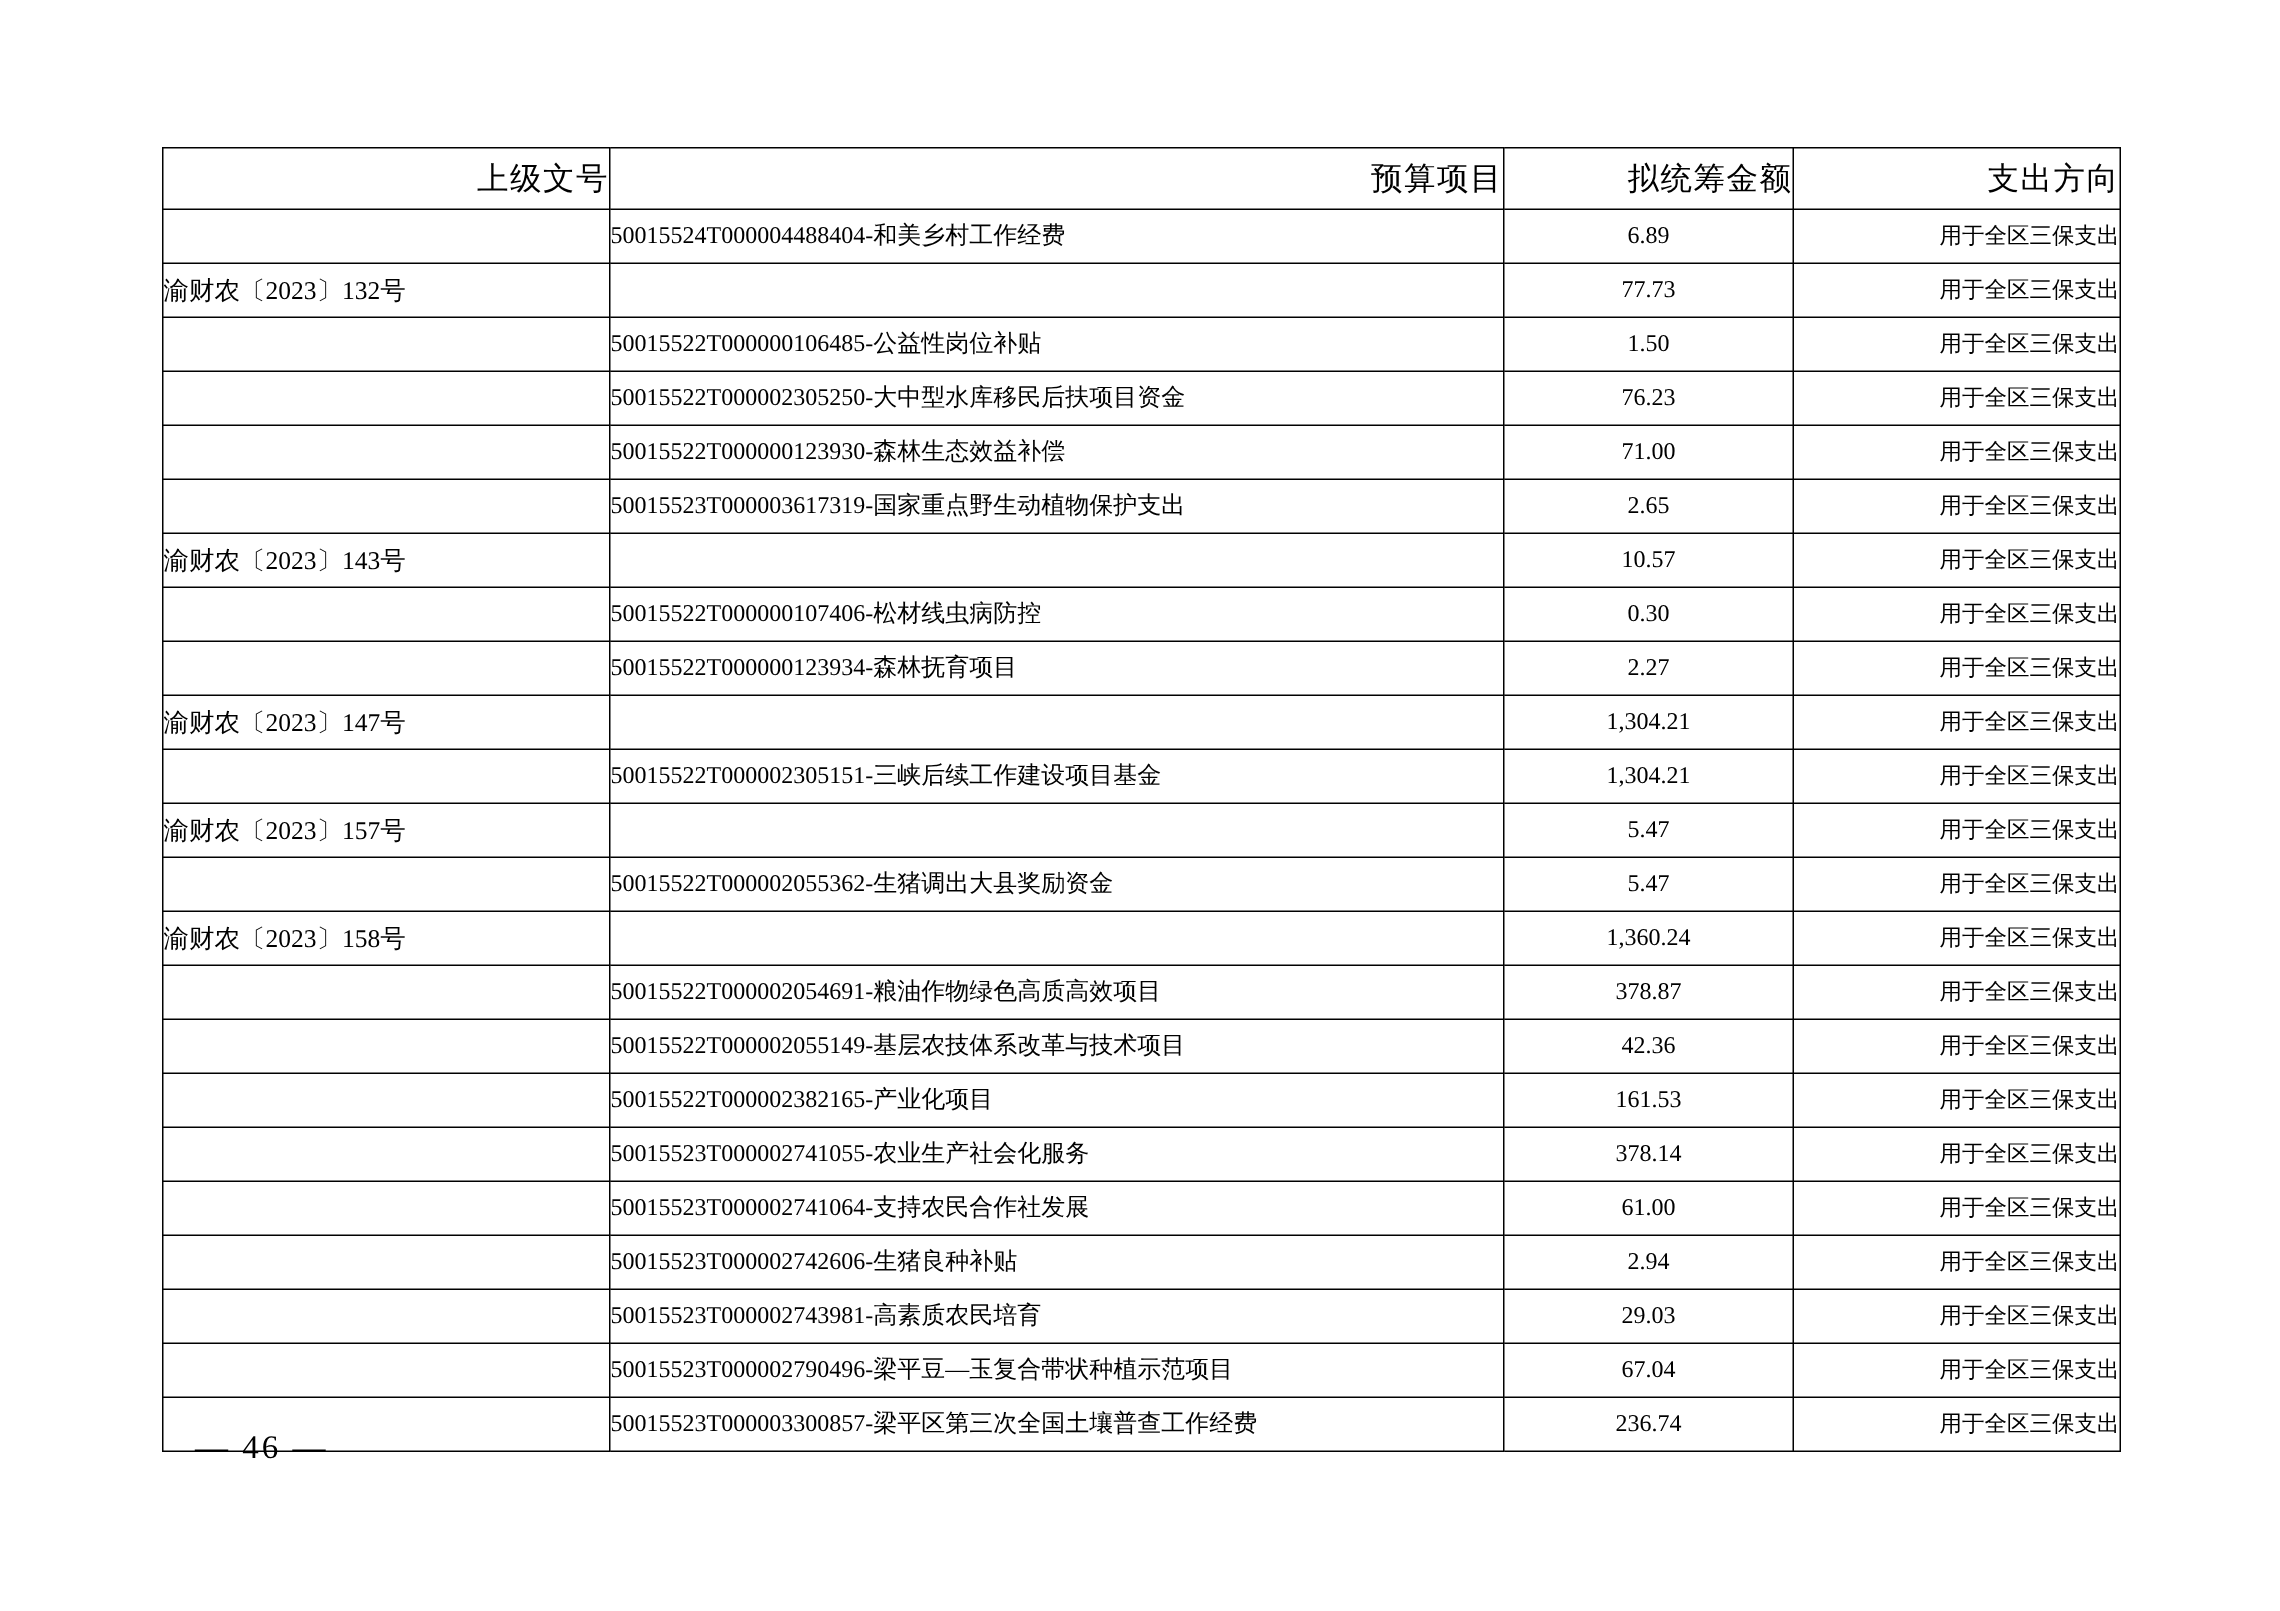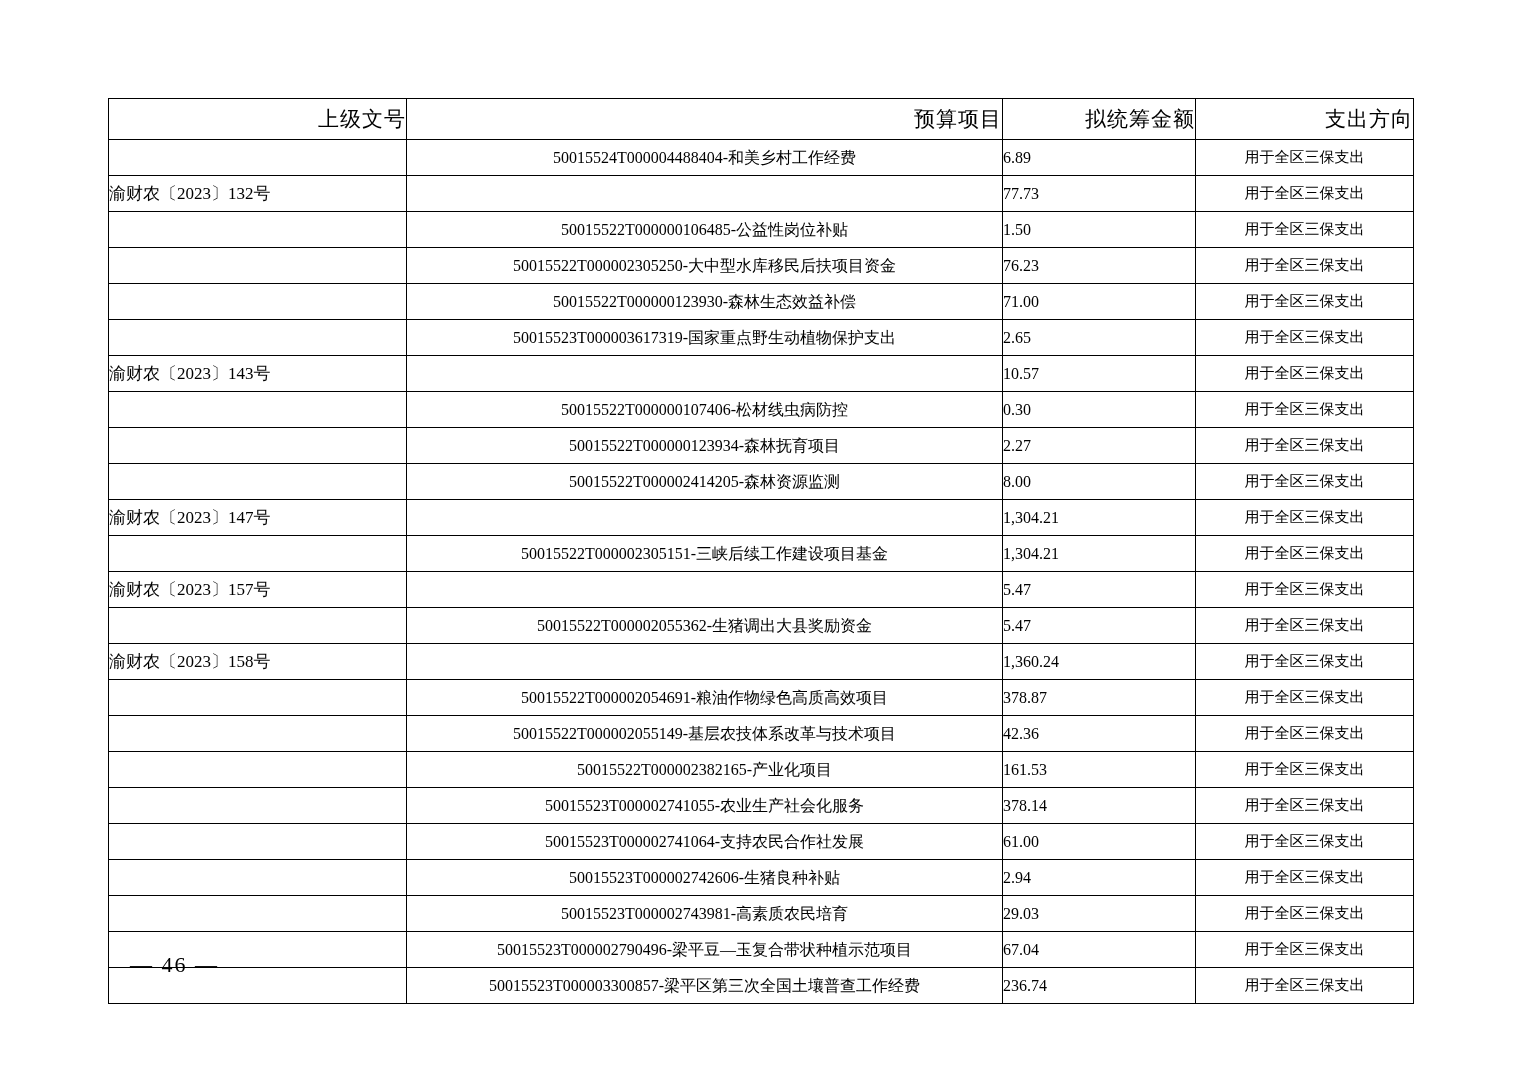--- a/index.html
+++ b/index.html
@@ -57,39 +57,39 @@
   tbody td {
     height: 35px;
     font-size: 16px;
   }
   td.doc {
     text-align: left;
     padding-left: 8px;
     font-size: 17px;
   }
   td.proj {
-    text-align: center;
+    text-align: left;
     padding-left: 6px;
     padding-right: 4px;
     font-size: 16px;
     line-height: 1.25;
   }
   td.amt {
-    text-align: left;
+    text-align: center;
     padding-right: 8px;
     font-size: 16px;
     vertical-align: bottom;
     padding-bottom: 3px;
   }
   td.amt.mid {
     vertical-align: middle;
     padding-bottom: 0;
   }
   td.dir {
-    text-align: center;
+    text-align: right;
     padding-left: 6px;
     font-size: 15px;
   }
   .bold { font-weight: bold; }
   .pagenum {
     position: absolute;
     left: 130px;
     top: 952px;
     font-size: 22px;
     letter-spacing: 2px;
@@ -166,26 +166,20 @@
             <td class="amt mid">0.30</td>
             <td class="dir">用于全区三保支出</td>
           </tr>
           <tr>
             <td class="doc"></td>
             <td class="proj">50015522T000000123934-森林抚育项目</td>
             <td class="amt mid">2.27</td>
             <td class="dir">用于全区三保支出</td>
           </tr>
           <tr>
-            <td class="doc"></td>
-            <td class="proj">50015522T000002414205-森林资源监测</td>
-            <td class="amt mid">8.00</td>
-            <td class="dir">用于全区三保支出</td>
-          </tr>
-          <tr>
             <td class="doc bold">渝财农〔2023〕147号</td>
             <td class="proj"></td>
             <td class="amt mid bold">1,304.21</td>
             <td class="dir">用于全区三保支出</td>
           </tr>
           <tr>
             <td class="doc"></td>
             <td class="proj">50015522T000002305151-三峡后续工作建设项目基金</td>
             <td class="amt mid">1,304.21</td>
             <td class="dir">用于全区三保支出</td>

